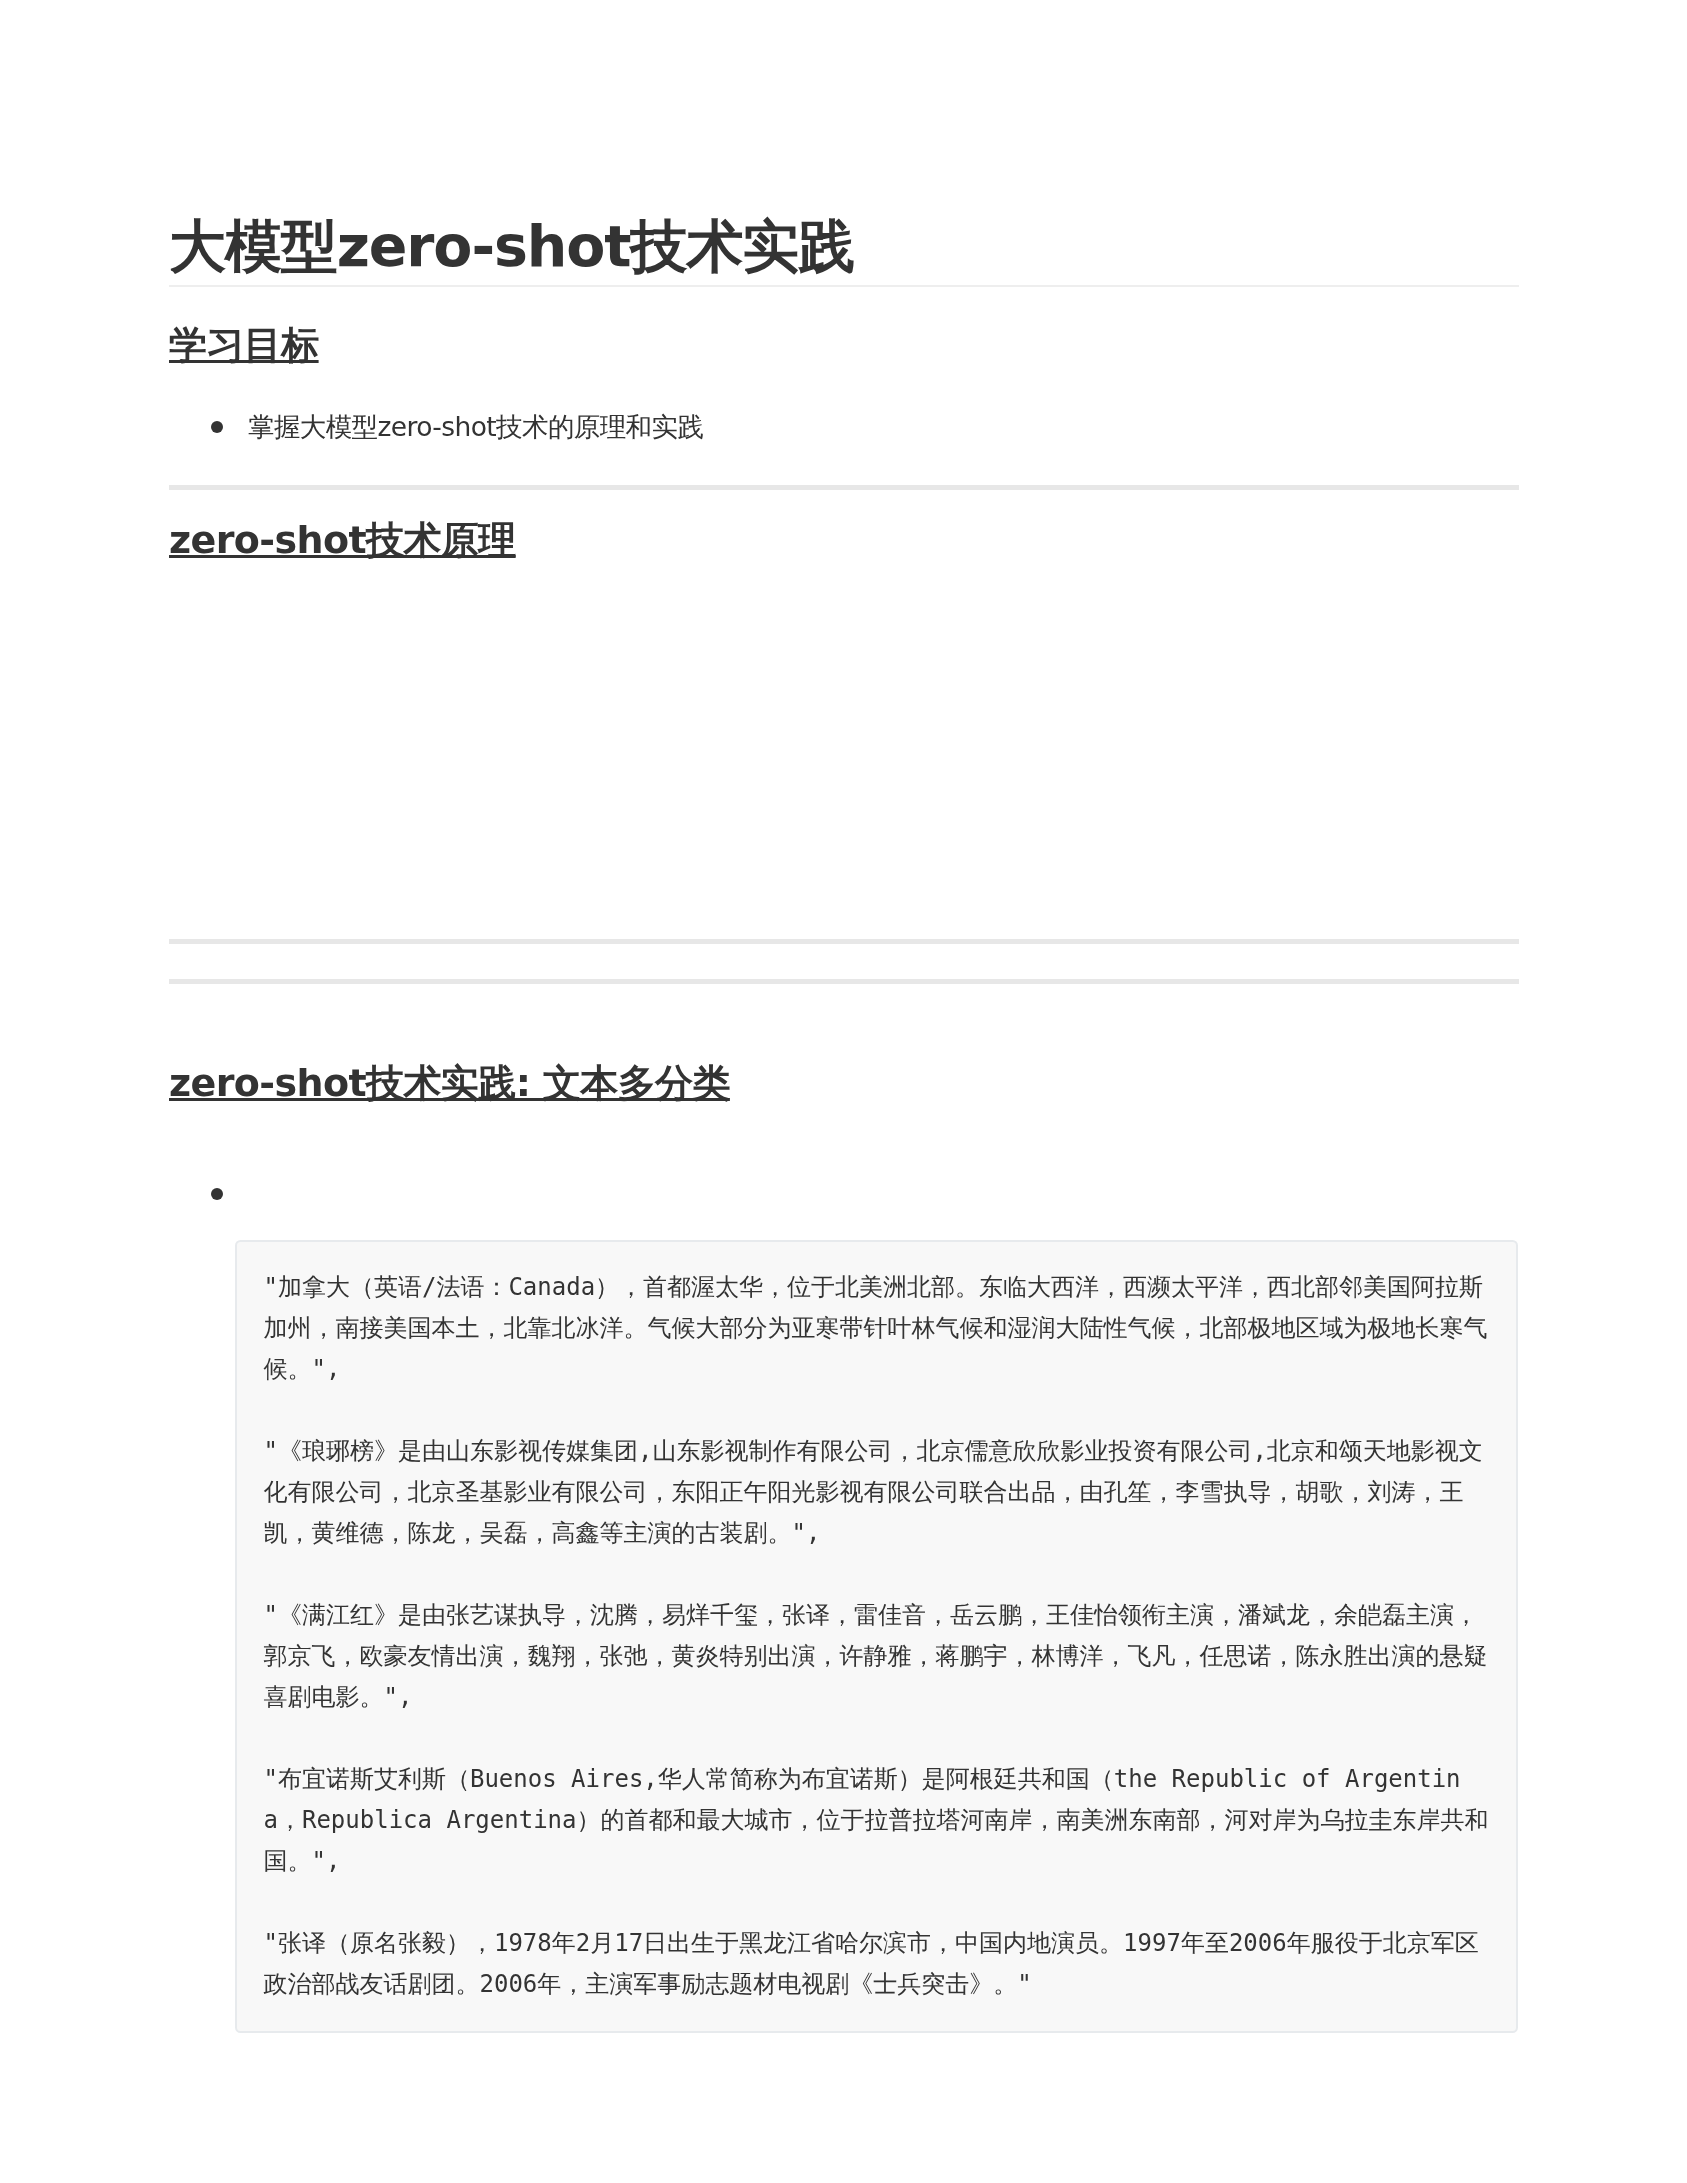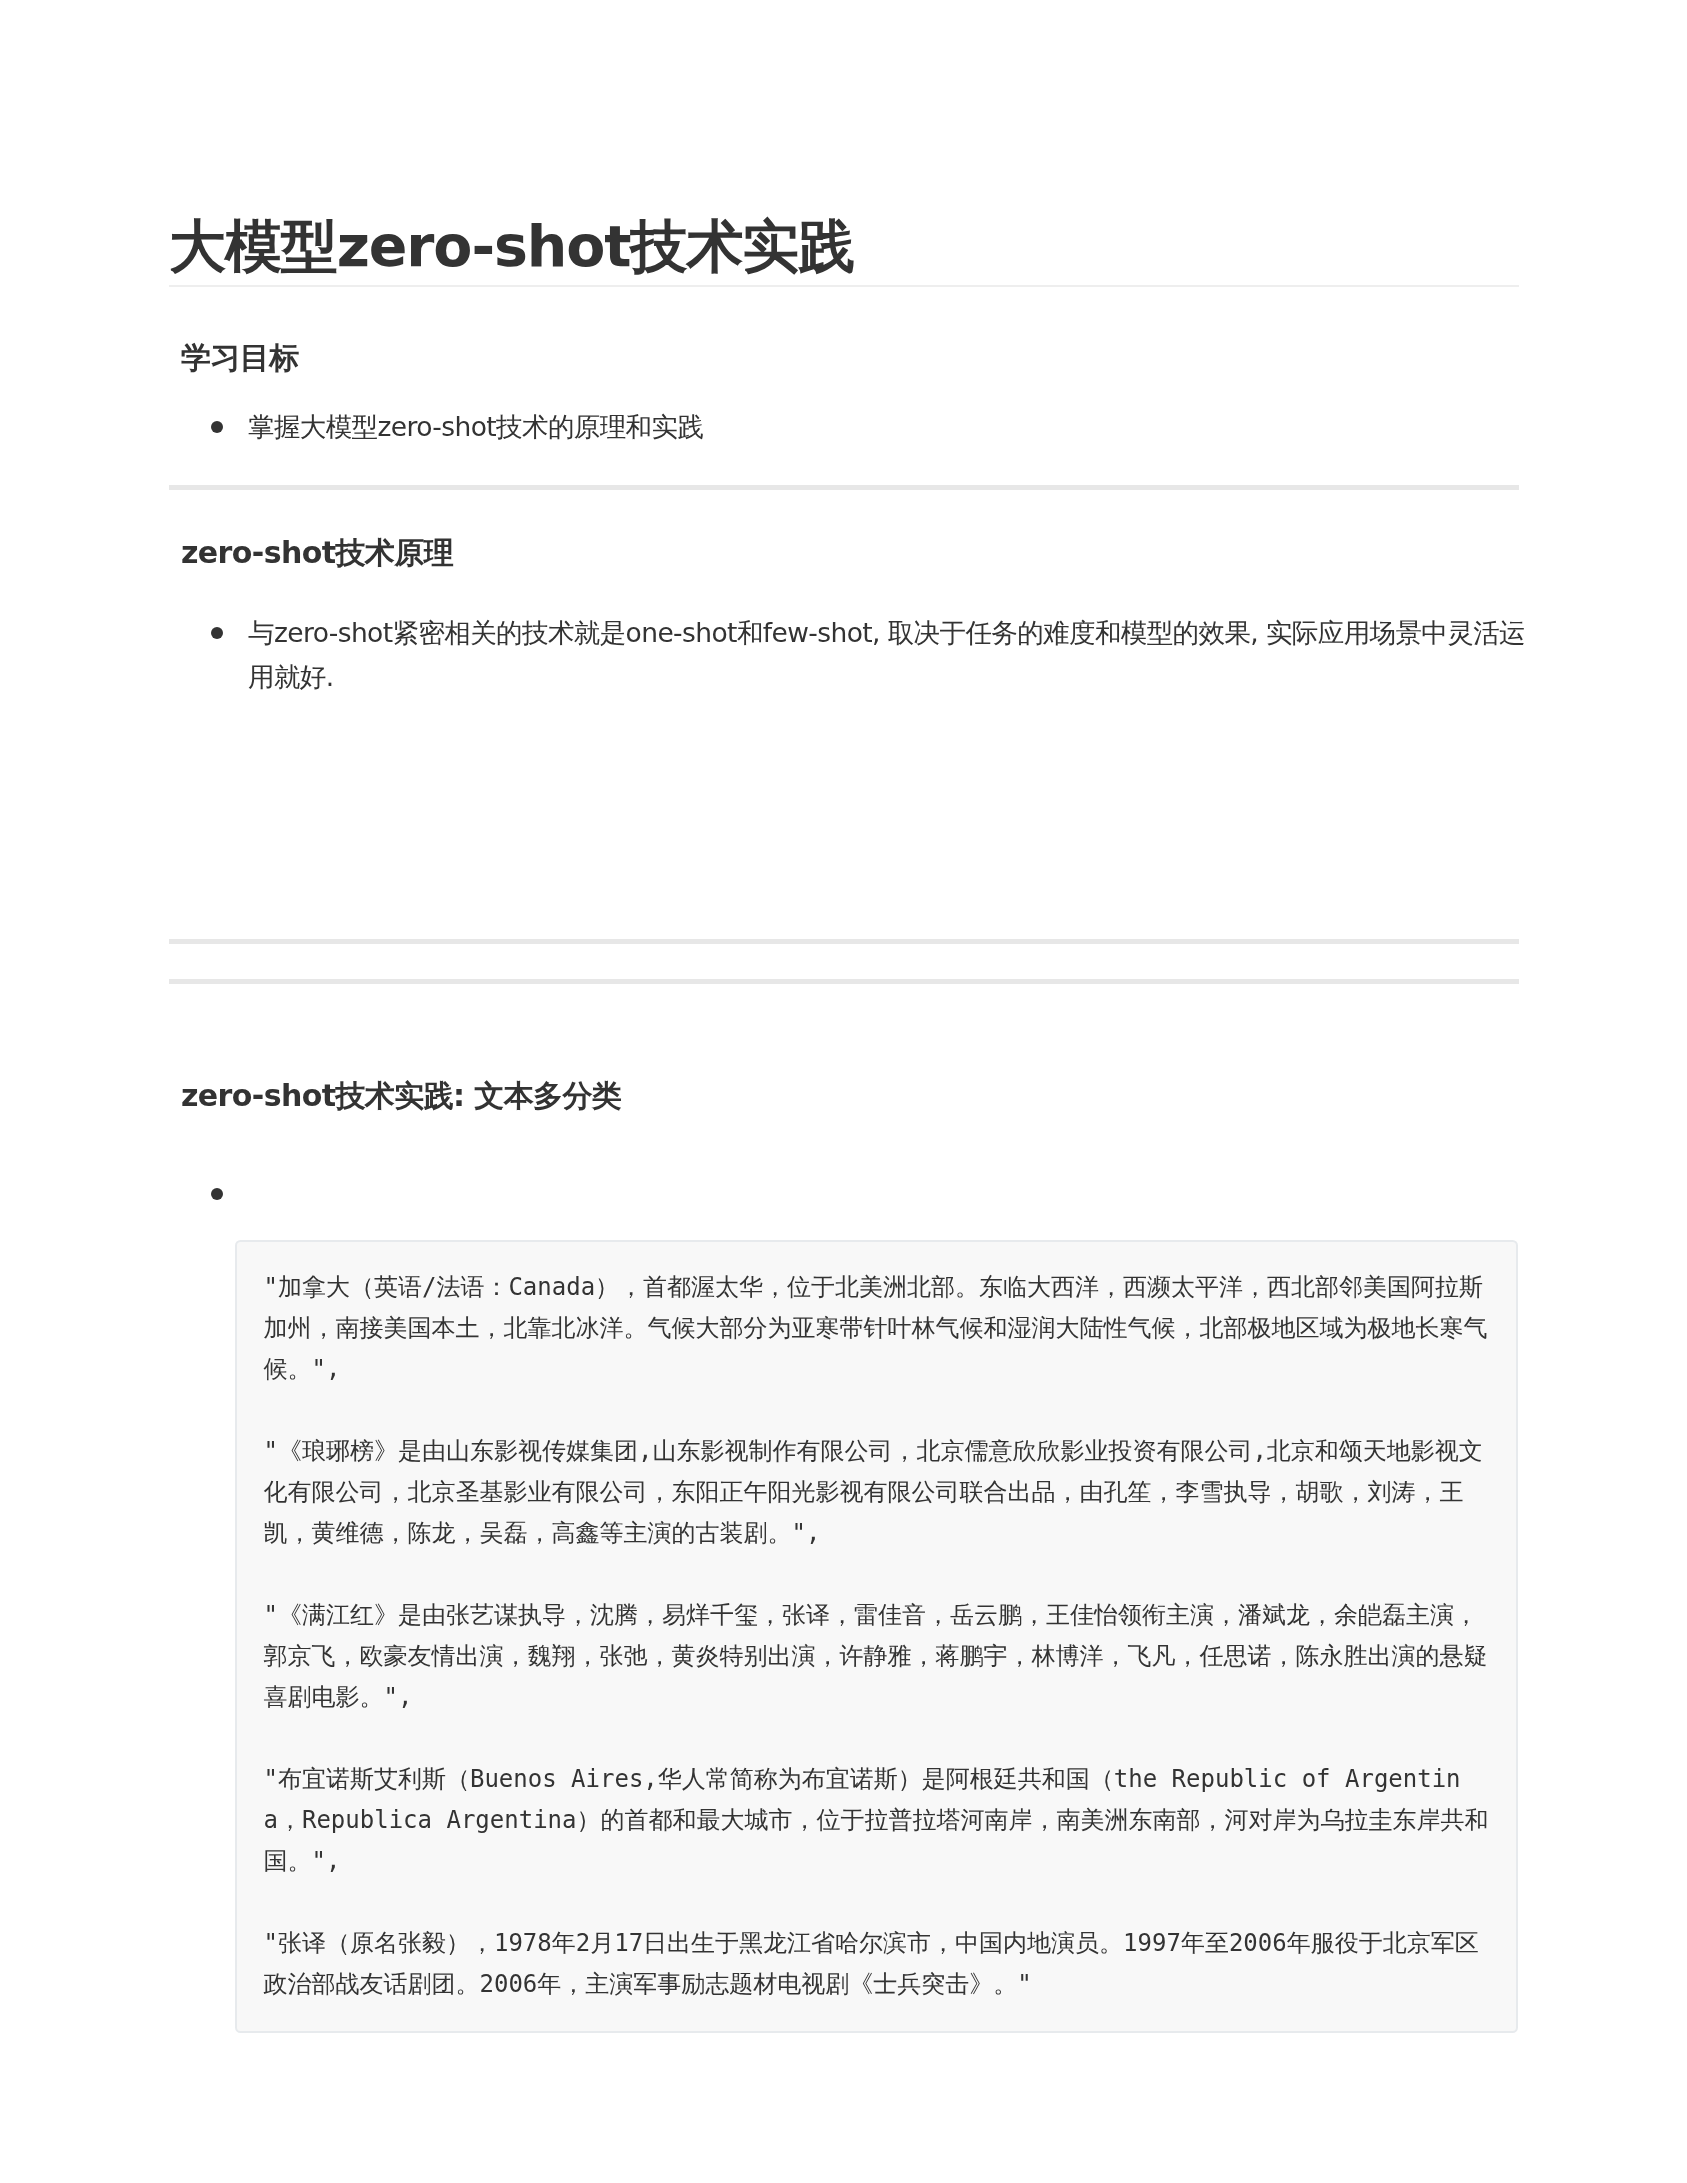--- a/index.html
+++ b/index.html
@@ -38,26 +38,27 @@
     left: 0;
     top: 285px;
     width: 1350px;
     height: 2.2px;
     background: #eeeeee;
   }
   .h2 {
     position: absolute;
     left: 0;
     width: 1350px;
-    font-size: 30px;
+    font-size: 38px;
     font-weight: bold;
     line-height: 55px;
-    margin: 12px;
+    margin: 0;
     white-space: nowrap;
     letter-spacing: -0.6px;
+    text-decoration: underline;
   }
   .hr {
     position: absolute;
     left: 0;
     width: 1350px;
     height: 5px;
     background: #e7e7e7;
   }
   ul.list {
     position: absolute;
@@ -125,24 +126,20 @@
     <li>
       <span class="bullet"></span>
       <span>掌握大模型zero-shot技术的原理和实践</span>
     </li>
   </ul>
 
   <div class="hr" style="top:485px;"></div>
 
   <h2 class="h2" style="top:513px;">zero-shot技术原理</h2>
   <ul class="list" style="top:611px;">
-    <li>
-      <span class="bullet"></span>
-      <span>与zero-shot紧密相关的技术就是one-shot和few-shot, 取决于任务的难度和模型的效果, 实际应用场景中灵活运用就好.</span>
-    </li>
   </ul>
 
   <div class="hr" style="top:939px;"></div>
   <div class="hr" style="top:979px;"></div>
 
   <h2 class="h2" style="top:1056px;">zero-shot技术实践: 文本多分类</h2>
   <ul class="list" style="top:1172px;">
     <li>
       <span class="bullet"></span>
     </li>

